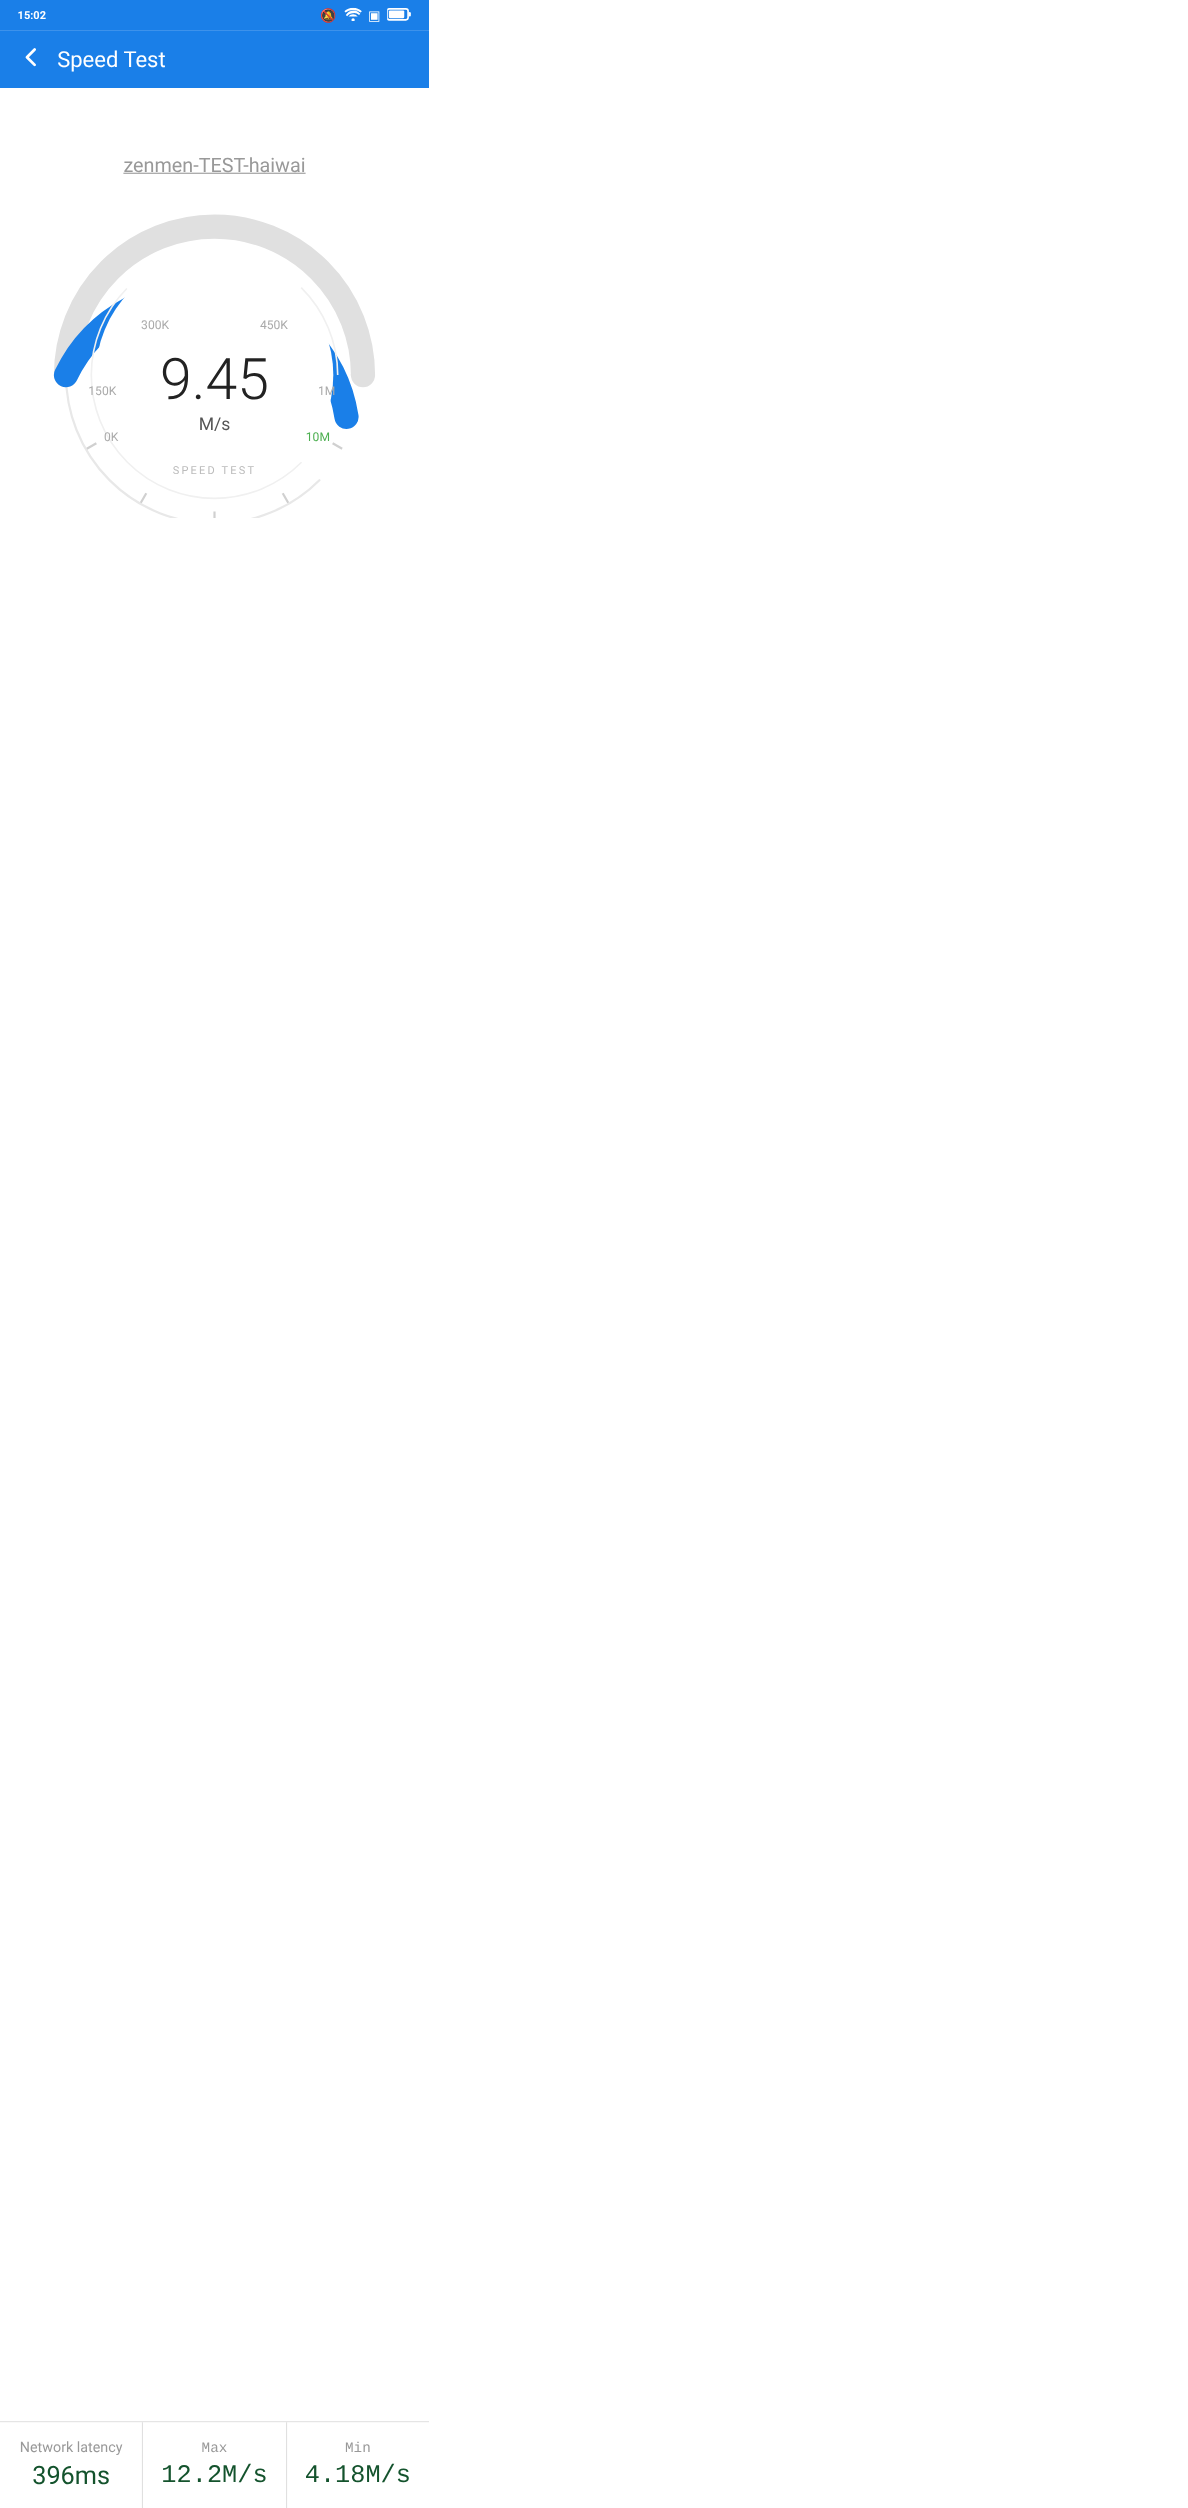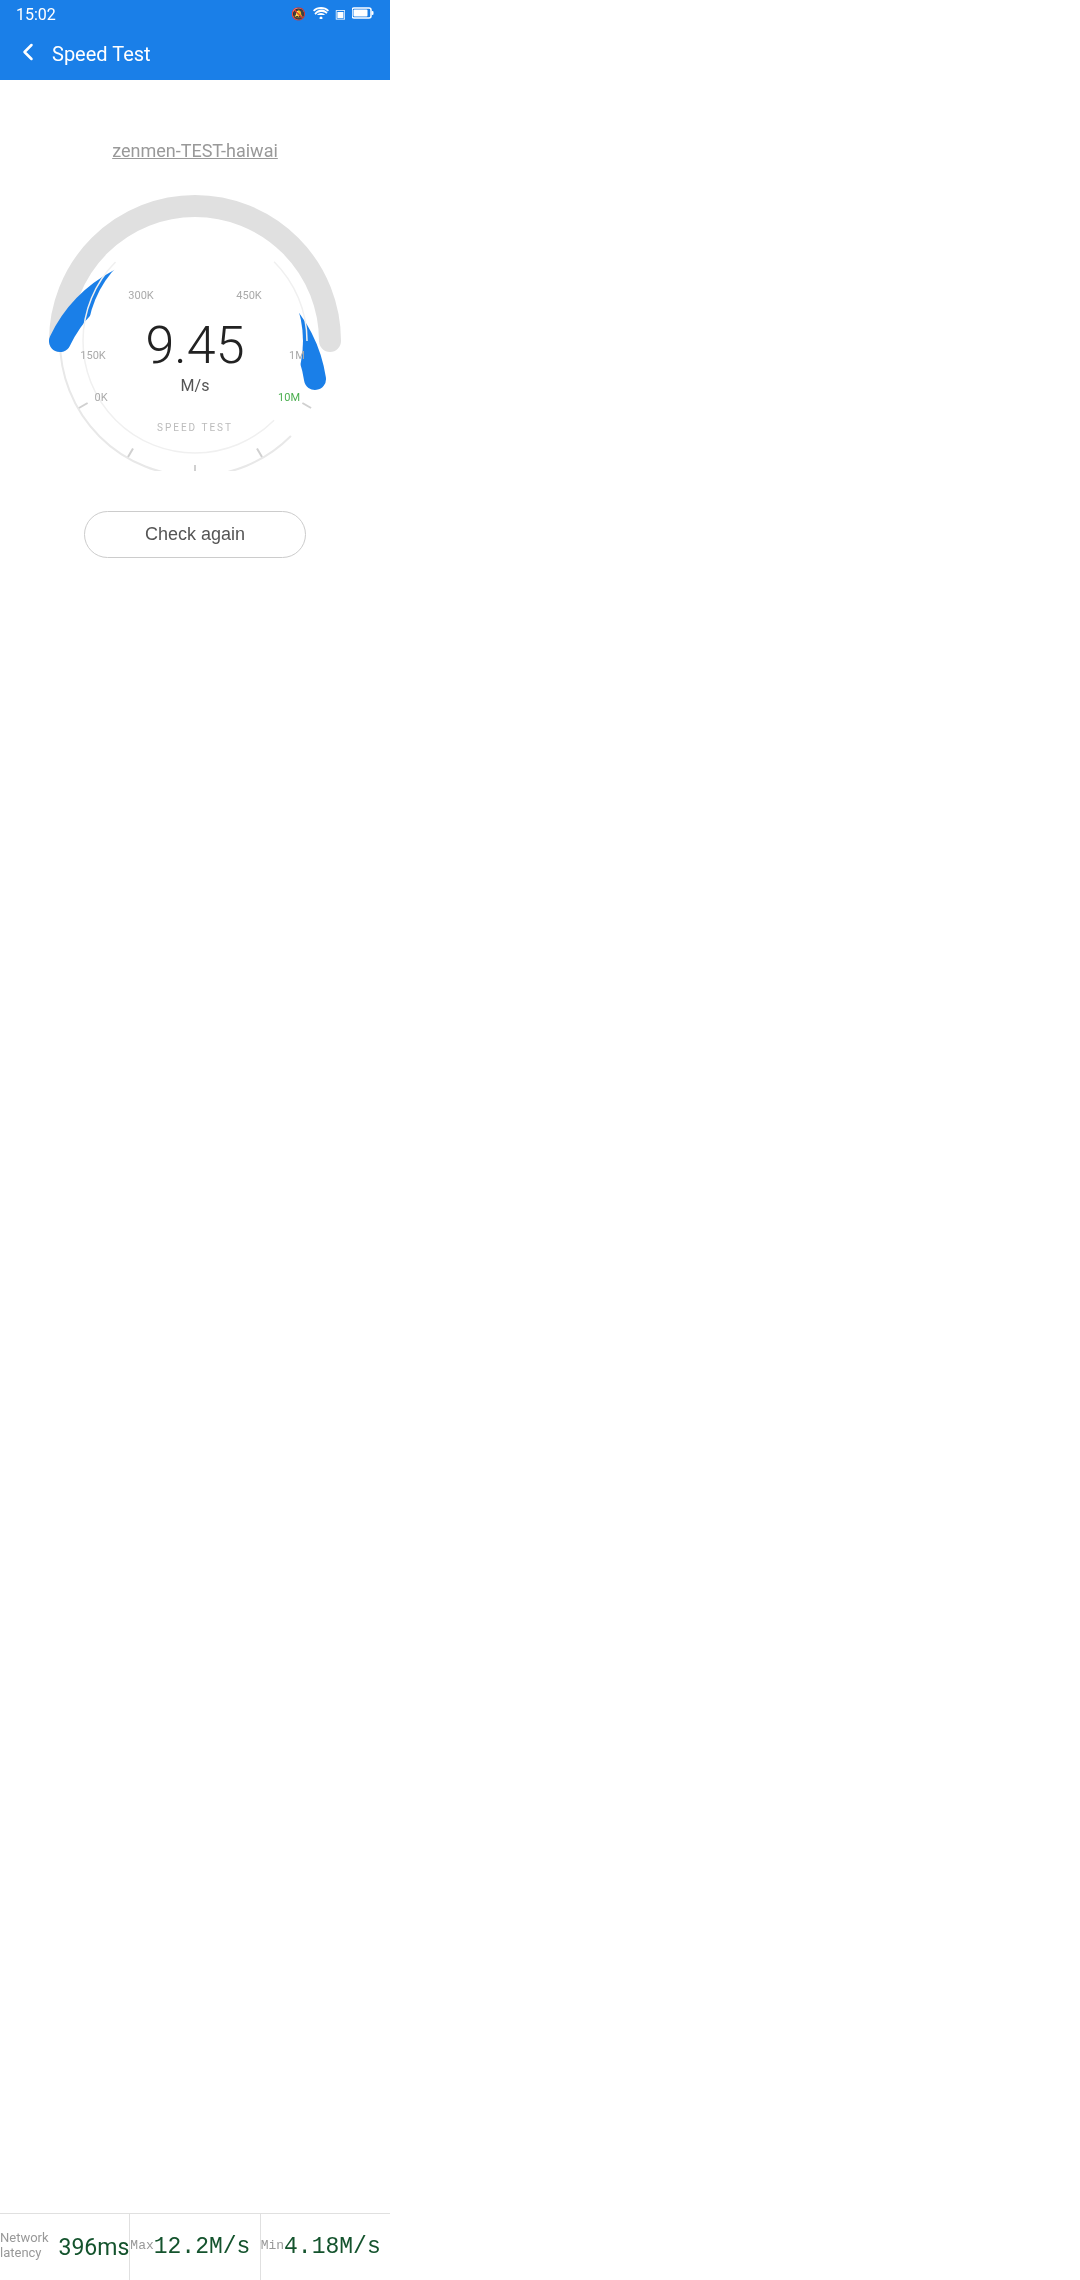--- a/index.html
+++ b/index.html
@@ -18,22 +18,22 @@
     .status-bar {
       background: #1a7fe8;
       height: 28px;
       display: flex;
       align-items: center;
       justify-content: space-between;
       padding: 0 16px;
     }
     .status-time {
       color: #fff;
-      font-size: 16px;
-      font-weight: 400;
+      font-size: 10px;
+      font-weight: 700;
     }
     .status-icons {
       display: flex;
       align-items: center;
       gap: 6px;
     }
     .status-icon {
       color: #fff;
       font-size: 12px;
     }
@@ -107,22 +107,23 @@
       left: 0;
       width: 390px;
       background: #fff;
       border-top: 1px solid #e0e0e0;
       display: flex;
       align-items: stretch;
     }
     .stat-item {
       flex: 1;
       display: flex;
-      align-items: center;
-      padding: 16px 0;
+      flex-direction: column;
+      align-items: center;
+      padding: 16px 16px;
     }
     .stat-item + .stat-item {
       border-left: 1px solid #e0e0e0;
       font-family: Liberation Mono, monospace;
     }
     .stat-label {
       font-size: 13px;
       color: #999;
       margin-bottom: 4px;
     }
@@ -208,21 +209,20 @@
 
       <text x="244" y="210" font-size="11" fill="#4caf50" text-anchor="middle">10M</text>
 
       <text x="150" y="172" font-size="52" fill="#222" text-anchor="middle" font-weight="300">9.45</text>
       <text x="150" y="200" font-size="16" fill="#555" text-anchor="middle">M/s</text>
 
       <text x="150" y="240" font-size="10" fill="#bbb" text-anchor="middle" letter-spacing="2">SPEED TEST</text>
     </svg>
   </div>
 
-  <button class="check-again-btn">Check again</button>
 
 </div>
 
 <div class="bottom-stats">
   <div class="stat-item">
     <span class="stat-label">Network latency</span>
     <span class="stat-value">396ms</span>
   </div>
   <div class="stat-item">
     <span class="stat-label">Max</span>

